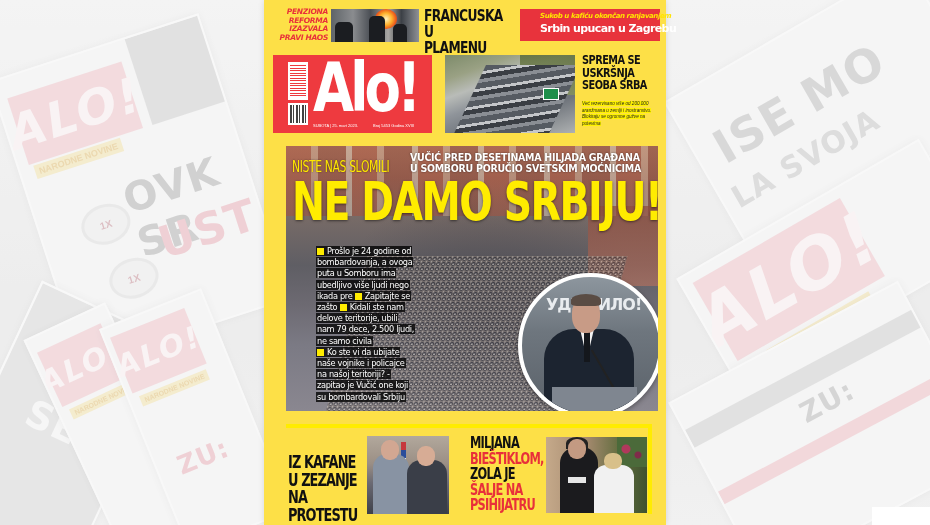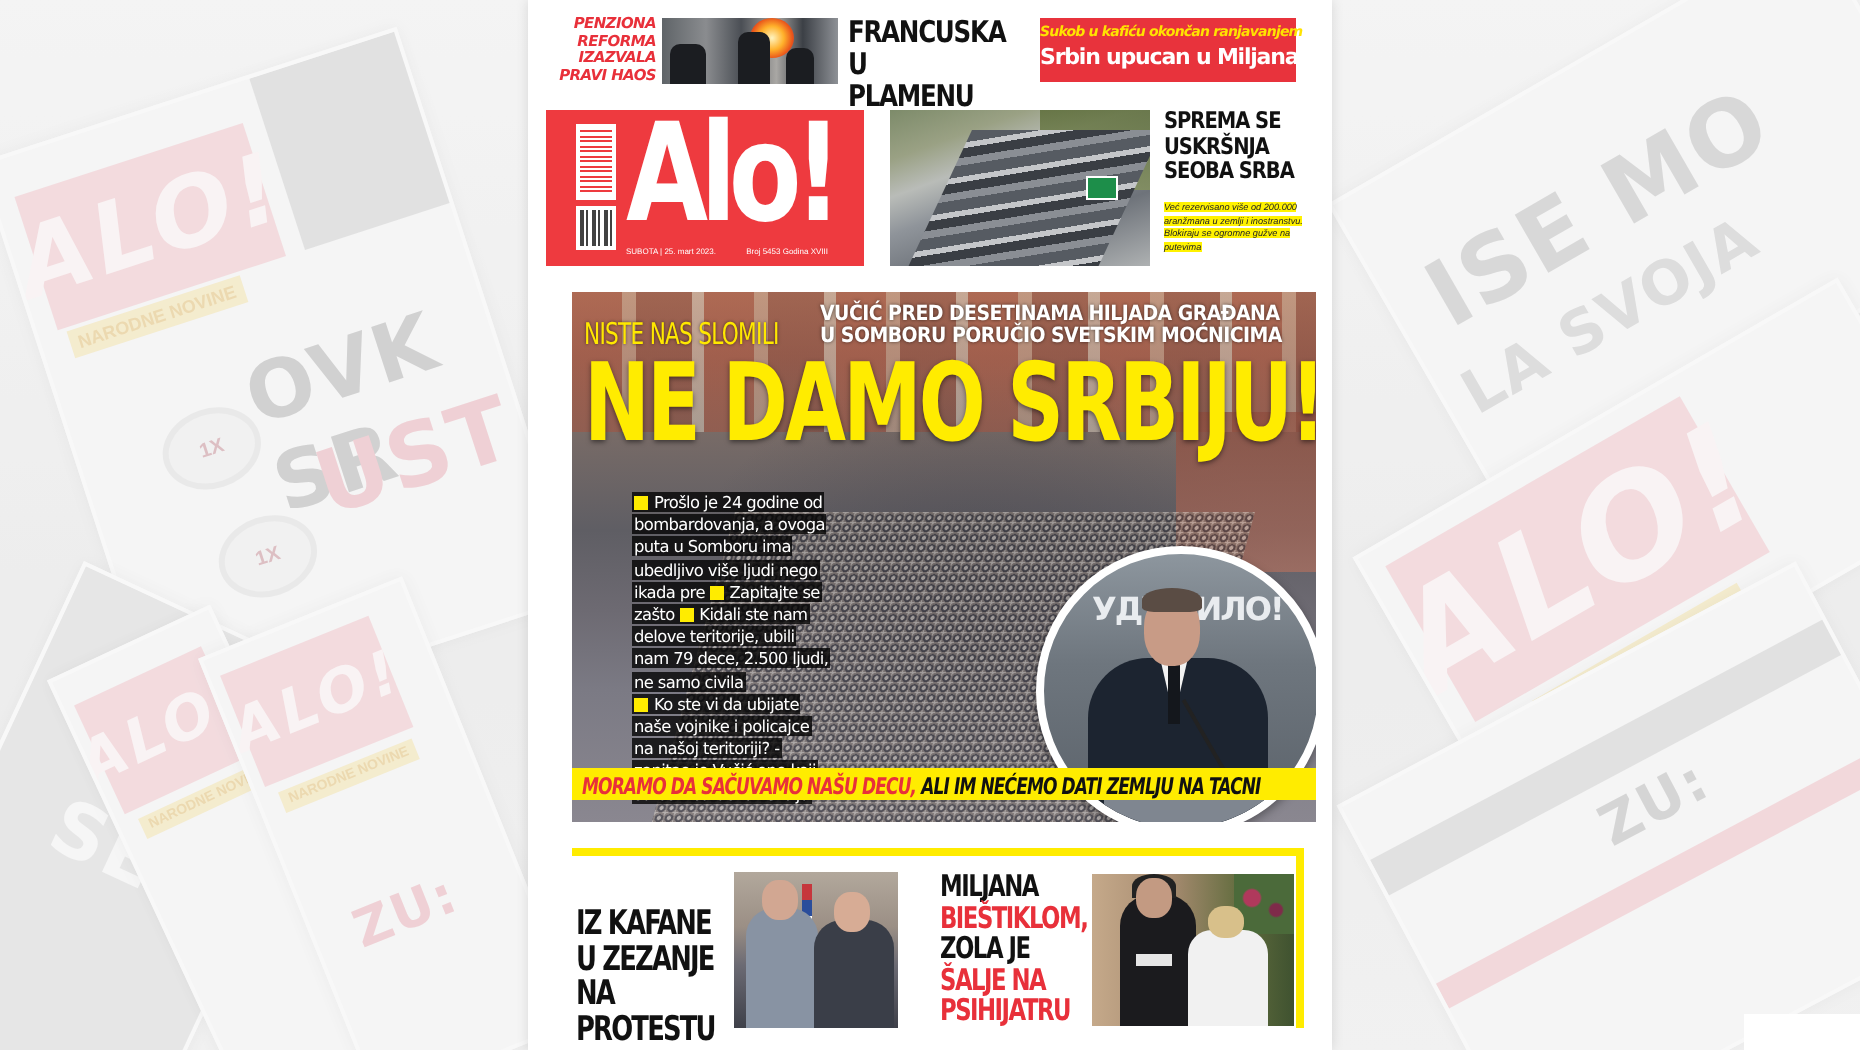--- a/index.html
+++ b/index.html
@@ -23,21 +23,21 @@
   .bg-strip-yellow { position: absolute; background: #f3e6b8; color: #e6c98b; font-size: 9px; font-weight: bold; padding: 2px 4px; }
   .bg-headline { position: absolute; color: #bdbdbd; font-weight: bold; font-family: "DejaVu Sans", sans-serif; letter-spacing: 1px; }
   .bg-headline.red { color: #ecbcc3; }
   .bg-dark { position: absolute; background: #d6d6d6; }
   .bg-circle { position: absolute; border-radius: 50%; border: 3px solid #e2e2e2; background: #eeeeee; color:#cfa1a8; font-weight:bold; font-size:10px; display:flex;align-items:center;justify-content:center;}
   .bg-fade { position: absolute; inset: 0; background: rgba(245,245,245,0.35); }
 
   
   .front {
     position: absolute; left: 264px; top: 0; width: 402px; height: 525px;
-    background: #ffffff; box-shadow: 0 0 6px rgba(0,0,0,0.12);
+    background: #fde047; box-shadow: 0 0 6px rgba(0,0,0,0.12);
   }
   
   .teaser-left {
     position: absolute; left: 8px; top: 8px; width: 56px;
     color: #e8303a; font-weight: bold; font-style: italic; font-size: 7.5px; line-height: 8.5px;
     text-align: right; text-transform: uppercase; font-family: "DejaVu Sans", sans-serif;
     letter-spacing: -0.3px;
   }
   .teaser-img {
     position: absolute; left: 67px; top: 9px; width: 88px; height: 33px;
@@ -46,22 +46,22 @@
   }
   .teaser-img .fire { position:absolute; left:44px; top:0; width:22px; height:20px; border-radius:50%; background: radial-gradient(circle,#fff4c0 0%,#ffb12b 40%,#e8501a 70%,rgba(232,80,26,0) 100%); }
   .teaser-img .fig { position:absolute; bottom:0; background:#1b1d21; border-radius:5px 5px 0 0; }
   .teaser-title {
     position: absolute; left: 160px; top: 8px; width: 90px;
     font-family: "DejaVu Sans", sans-serif; font-weight: bold; font-size: 15px; line-height: 16px;
     color: #111; letter-spacing: -0.8px; transform: scaleX(0.82); transform-origin: left top;
     text-transform: uppercase;
   }
   .teaser-red {
-    position: absolute; left: 256px; top: 9px; width: 128px; height: 32px;
-    background: #e8333c; padding: 3px 0;
+    position: absolute; left: 256px; top: 9px; width: 140px; height: 32px;
+    background: #e8333c; padding: 3px 20px;
   }
   .teaser-red .kicker { color: #ffe300; font-size: 7px; font-weight: bold; font-style: italic; line-height: 9px; white-space: nowrap; font-family:"DejaVu Sans",sans-serif; letter-spacing:-0.4px; }
   .teaser-red .head { color: #fff; font-size: 11px; font-weight: bold; line-height: 15px; white-space: nowrap; font-family:"DejaVu Sans",sans-serif; letter-spacing:-0.6px; }
 
   
   .masthead {
     position: absolute; left: 9px; top: 55px; width: 159px; height: 78px;
     background: #ee3a3f;
   }
   .barcode {
@@ -279,21 +279,21 @@
   <div class="teaser-left">Penziona reforma izazvala pravi haos</div>
   <div class="teaser-img">
     <div class="fire"></div>
     <div class="fig" style="left:4px;width:18px;height:20px;"></div>
     <div class="fig" style="left:38px;width:16px;height:26px;"></div>
     <div class="fig" style="left:62px;width:14px;height:18px;"></div>
   </div>
   <div class="teaser-title">Francuska u plamenu</div>
   <div class="teaser-red">
     <div class="kicker">Sukob u kafiću okončan ranjavanjem</div>
-    <div class="head">Srbin upucan u Miljana</div>
+    <div class="head">Srbin upucan u Zagrebu</div>
   </div>
 
   <div class="masthead">
     <div class="barcode"></div>
     <div class="qrcode">
         <div class="q"></div>
       </div>
     <div class="logo">Alo!</div>
     <div class="mast-info">
       <span>SUBOTA | 25. mart 2023.</span>
@@ -329,23 +329,20 @@
       <div class="sign-text">УДУ БИЛО!</div>
       <div class="suit"></div>
       <div class="shirt"></div>
       <div class="tie"></div>
       <div class="head"></div>
       <div class="hair"></div>
       <div class="mic"></div>
       <div class="podium"></div>
     </div>
 
-    <div class="quote-band">
-      <span class="q"><span class="red">MORAMO DA SAČUVAMO NAŠU DECU,</span><span class="black"> ALI IM NEĆEMO DATI ZEMLJU NA TACNI</span></span>
-    </div>
   </div>
 
   <div class="yellow-frame"></div>
 
   <div class="bottom-head">Iz kafane u zezanje na protestu</div>
   <div class="photo-handshake">
     <div class="flag"></div>
     <div class="p1"></div>
     <div class="h1"></div>
     <div class="p2"></div>

